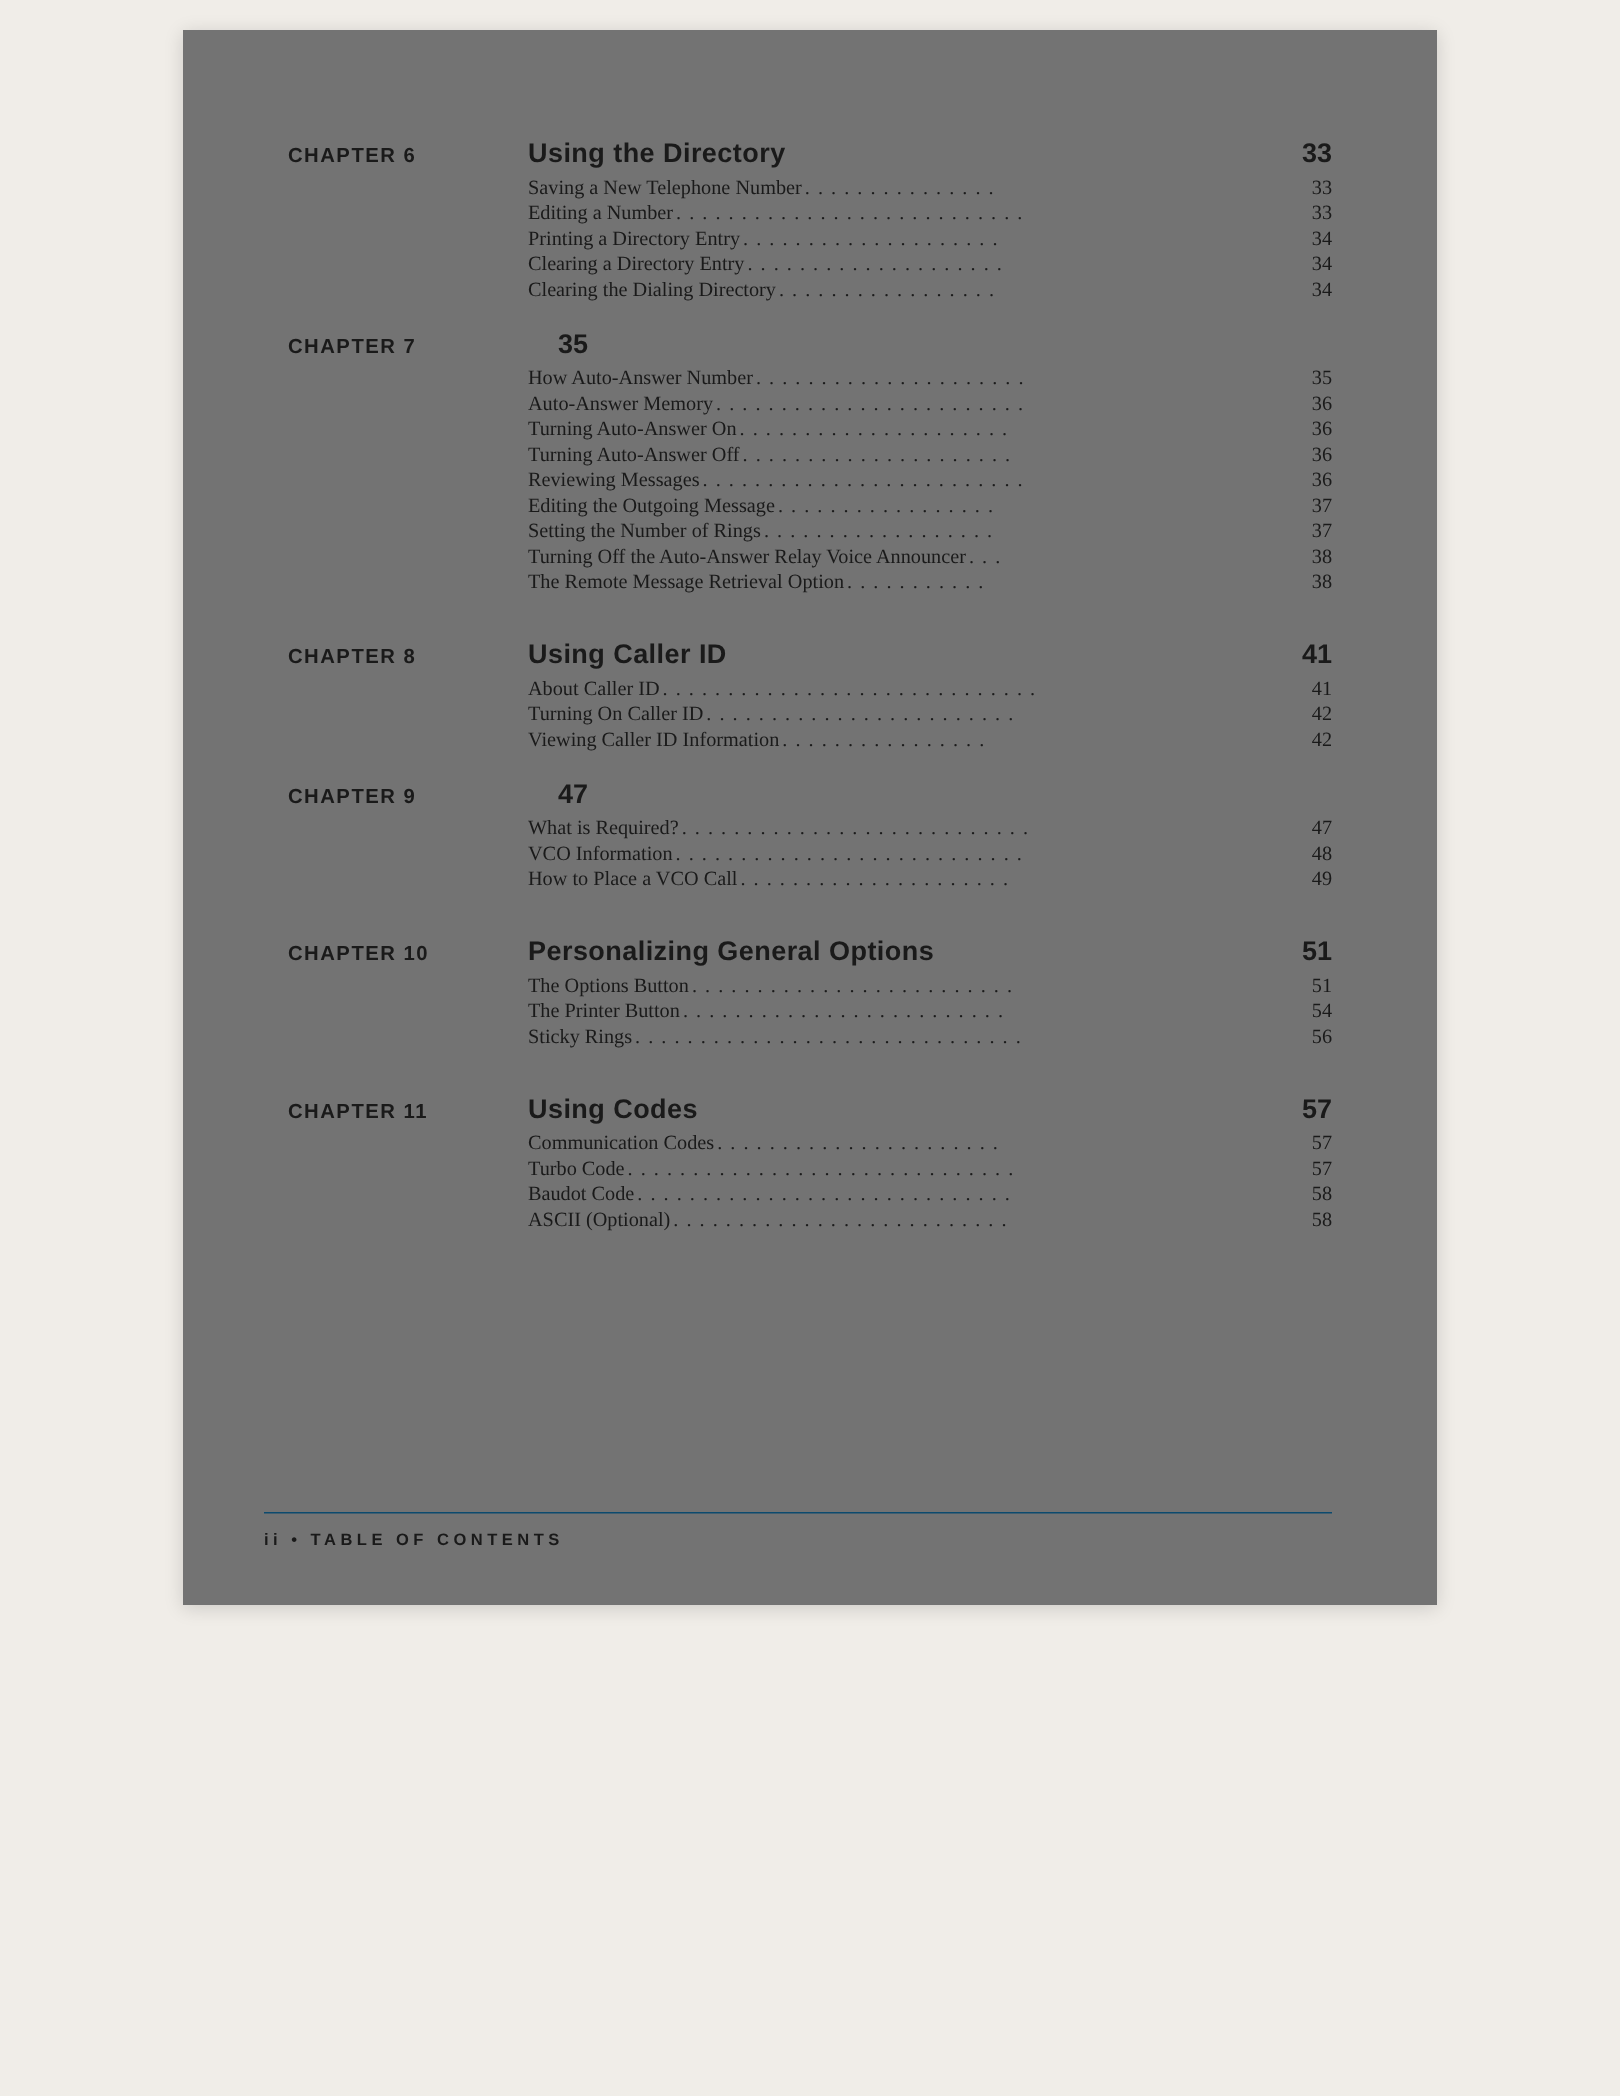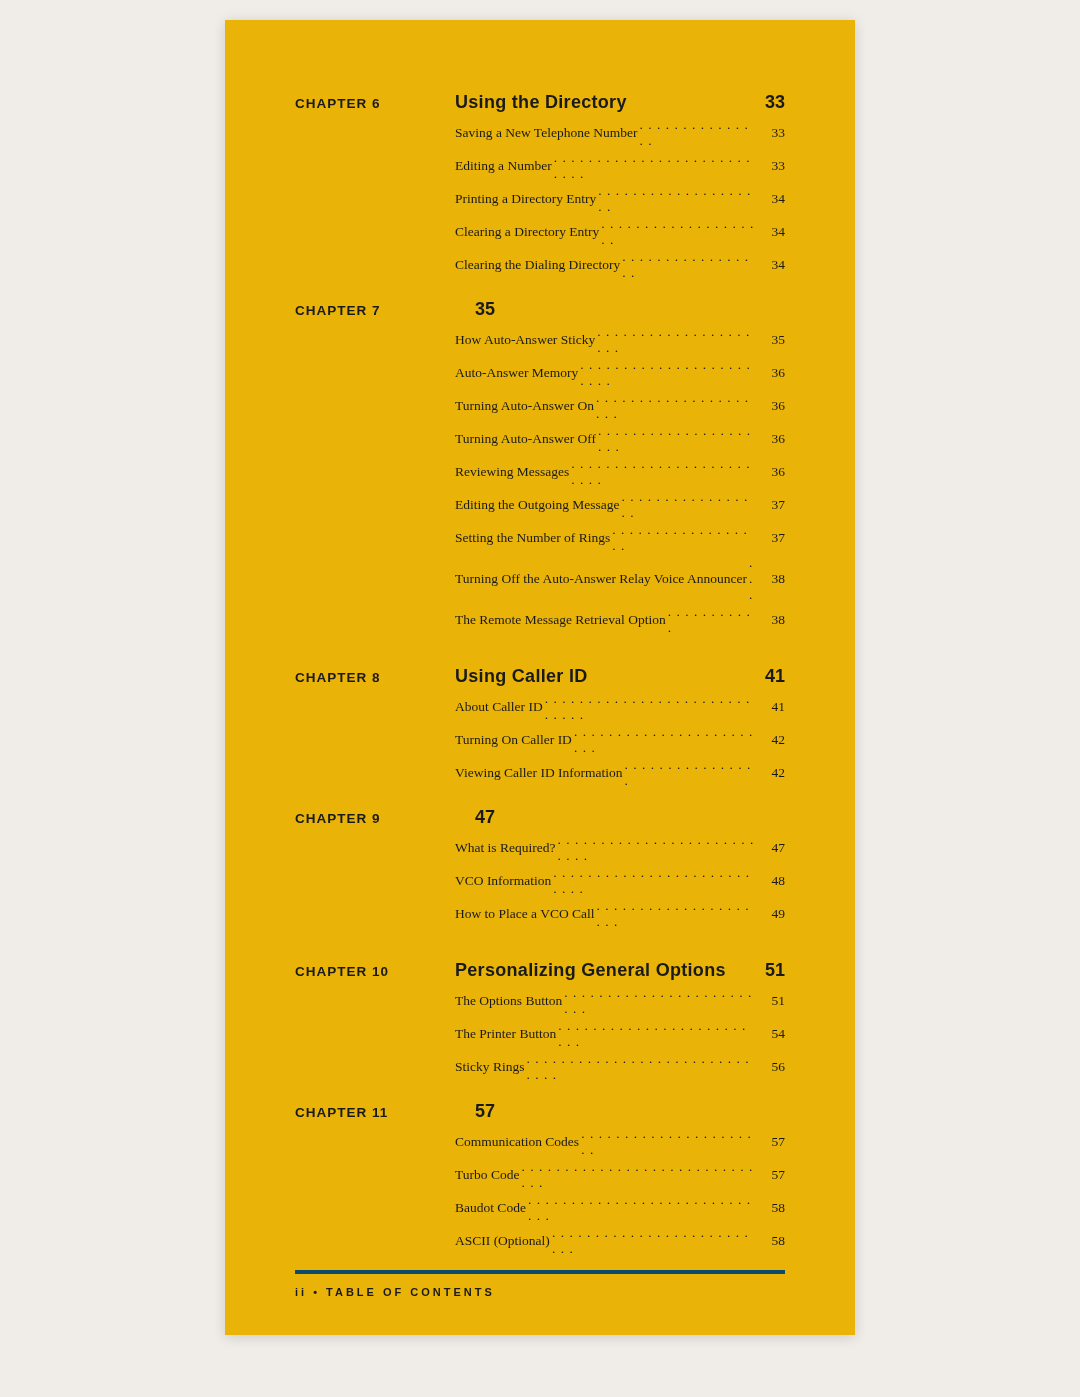--- a/index.html
+++ b/index.html
@@ -12,22 +12,22 @@
       background: #f0ede8;
       display: flex;
       justify-content: center;
       align-items: flex-start;
       min-height: 100vh;
       padding: 20px;
       font-family: 'Times New Roman', Times, serif;
     }
 
     .page {
-      background: #eab308;
-      width: 630px;
+      background: #737373;
+      width: 836px;
       min-height: 1050px;
       padding: 60px 70px 60px 70px;
       box-shadow: 0 2px 12px rgba(0,0,0,0.15);
       position: relative;
     }
 
     .toc-table {
       width: 100%;
     }
 
@@ -100,23 +100,23 @@
       font-family: 'Times New Roman', Times, serif;
       font-size: 13.5px;
       color: #1a1a1a;
       text-align: right;
       min-width: 28px;
     }
 
     .footer {
       position: absolute;
       bottom: 35px;
-      left: 70px;
+      left: 54px;
       right: 70px;
-      border-top: 4px solid #0c4a6e;
+      border-top: 1px solid #0c4a6e;
       padding-top: 8px;
     }
 
     .footer-text {
       font-family: Arial, Helvetica, sans-serif;
       font-size: 11px;
       font-weight: 600;
       letter-spacing: 3px;
       color: #1a1a1a;
     }
@@ -157,21 +157,21 @@
           <span class="subentry-dots"> . . . . . . . . . . . . . . . . .</span>
           <span class="subentry-page">34</span>
         </div>
       </div>
       <div class="chapter-row">
         <span class="chapter-label">CHAPTER 7</span>
         <span class="chapter-page">35</span>
       </div>
       <div class="chapter-section">
         <div class="subentry-row">
-          <span class="subentry-text">How Auto-Answer Sticky</span>
+          <span class="subentry-text">How Auto-Answer Number</span>
           <span class="subentry-dots"> . . . . . . . . . . . . . . . . . . . . .</span>
           <span class="subentry-page">35</span>
         </div>
         <div class="subentry-row">
           <span class="subentry-text">Auto-Answer Memory</span>
           <span class="subentry-dots"> . . . . . . . . . . . . . . . . . . . . . . . .</span>
           <span class="subentry-page">36</span>
         </div>
         <div class="subentry-row">
           <span class="subentry-text">Turning Auto-Answer On</span>
@@ -269,20 +269,21 @@
           <span class="subentry-page">54</span>
         </div>
         <div class="subentry-row">
           <span class="subentry-text">Sticky Rings</span>
           <span class="subentry-dots"> . . . . . . . . . . . . . . . . . . . . . . . . . . . . . .</span>
           <span class="subentry-page">56</span>
         </div>
       </div>
       <div class="chapter-row">
         <span class="chapter-label">CHAPTER 11</span>
+        <span class="chapter-title">Using Codes</span>
         <span class="chapter-page">57</span>
       </div>
       <div class="chapter-section">
         <div class="subentry-row">
           <span class="subentry-text">Communication Codes</span>
           <span class="subentry-dots"> . . . . . . . . . . . . . . . . . . . . . .</span>
           <span class="subentry-page">57</span>
         </div>
         <div class="subentry-row">
           <span class="subentry-text">Turbo Code</span>

